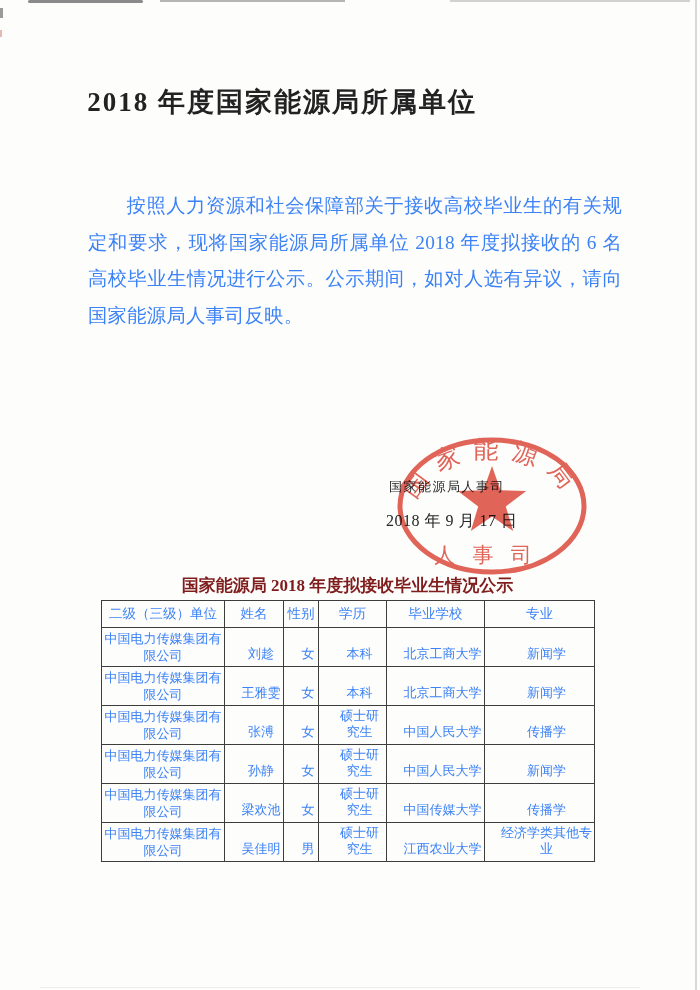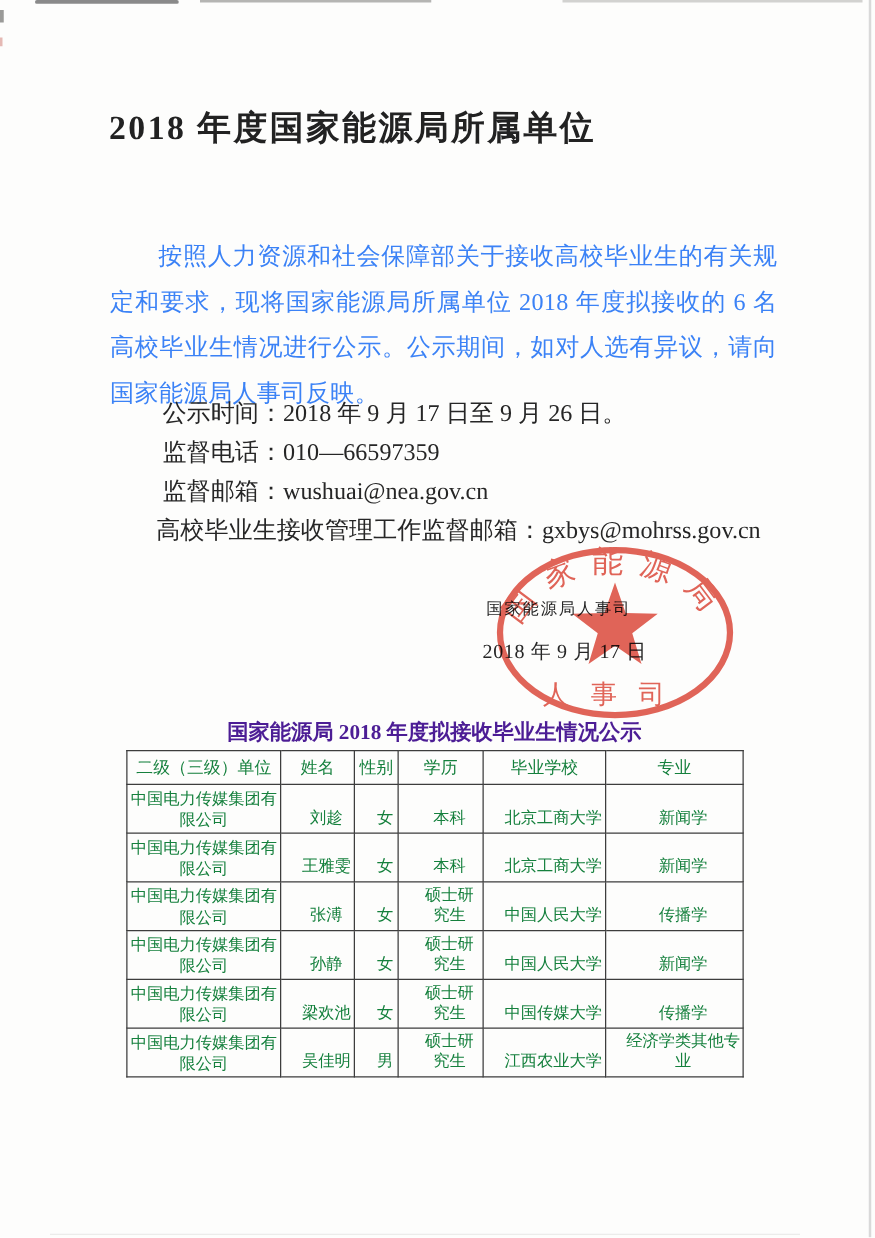--- a/index.html
+++ b/index.html
@@ -38,25 +38,25 @@
   .info-line { padding-left: 42px; white-space: nowrap; }
   .info-line.wide { padding-left: 37px; }
 
   .sig-org  { position: absolute; left: 389px; top: 478px; font-size: 13px; letter-spacing: 1.5px; color: #262626; }
   .sig-date { position: absolute; left: 386px; top: 511px; font-size: 16px; letter-spacing: 0.5px; color: #262626; }
 
   .seal { position: absolute; left: 394px; top: 436px; width: 196px; height: 140px;
           opacity: 0.85; mix-blend-mode: multiply; pointer-events: none; }
 
   .table-title { position: absolute; left: 101px; top: 574px; width: 493px;
-                 text-align: center; font-size: 17px; font-weight: bold; color: #4c1d95; }
+                 text-align: center; font-size: 17px; font-weight: bold; color: #7f1d1d; }
 
   table.roster { position: absolute; left: 101px; top: 600px; width: 493px;
                  border-collapse: collapse; table-layout: fixed;
-                 font-size: 13px; color: #15803d; }
+                 font-size: 13px; color: #3b82f6; }
   table.roster th, table.roster td { border: 1px solid #3d3d3d; text-align: center; overflow: hidden; }
   table.roster { border: 1.5px solid #333; }
   table.roster th { height: 27px; font-weight: normal; font-size: 13.5px; vertical-align: middle; padding: 0; }
   table.roster td { height: 37px; vertical-align: bottom; padding: 0 1px 4px 15px; line-height: 16px; }
   table.roster td.unit { vertical-align: middle; padding: 2px 2px; line-height: 17px; text-align: center; }
 </style>
 </head>
 <body>
 
 <div class="page">
@@ -66,26 +66,20 @@
   <div class="mark-top-1"></div>
   <div class="mark-top-2"></div>
   <div class="mark-top-3"></div>
   <div class="mark-left-1"></div>
   <div class="mark-left-2"></div>
 
   <div class="title title-1">2018 年度国家能源局所属单位</div>
 
   <div class="body-par">按照人力资源和社会保障部关于接收高校毕业生的有关规定和要求，现将国家能源局所属单位 2018 年度拟接收的 6 名高校毕业生情况进行公示。公示期间，如对人选有异议，请向国家能源局人事司反映。</div>
 
-  <div class="info-block">
-    <div class="info-line">公示时间：2018 年 9 月 17 日至 9 月 26 日。</div>
-    <div class="info-line">监督电话：010—66597359</div>
-    <div class="info-line">监督邮箱：wushuai@nea.gov.cn</div>
-    <div class="info-line wide">高校毕业生接收管理工作监督邮箱：gxbys@mohrss.gov.cn</div>
-  </div>
 
   <div class="sig-org">国家能源局人事司</div>
   <div class="sig-date">2018 年 9 月 17 日</div>
 
   <svg class="seal" viewBox="0 0 196 140" xmlns="http://www.w3.org/2000/svg">
     <defs>
       <path id="seal-arc" d="M 25,62 A 74,48 0 0 1 171,62" fill="none"></path>
     </defs>
     <ellipse cx="98" cy="70" rx="92" ry="66" fill="none" stroke-width="5" class="seal-stroke" stroke="#dd4a3c"></ellipse>
     <polygon class="seal-fill" points="98,30 106.5,54.3 132.2,54.9 111.8,70.5 119.2,95.1 98,80.5 76.8,95.1 84.2,70.5 63.8,54.9 89.5,54.3" fill="#dd4a3c"></polygon>

